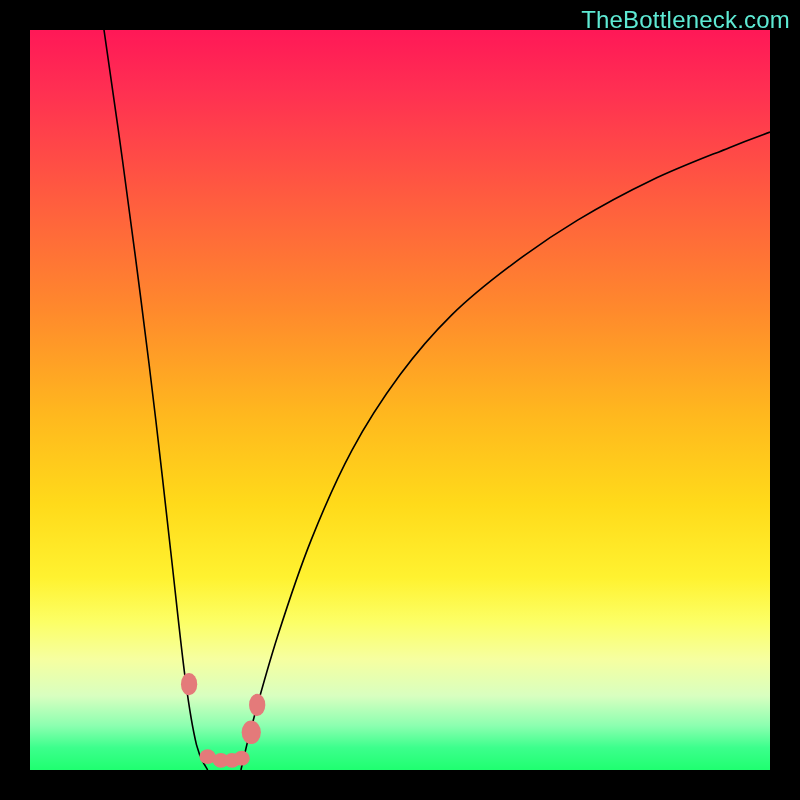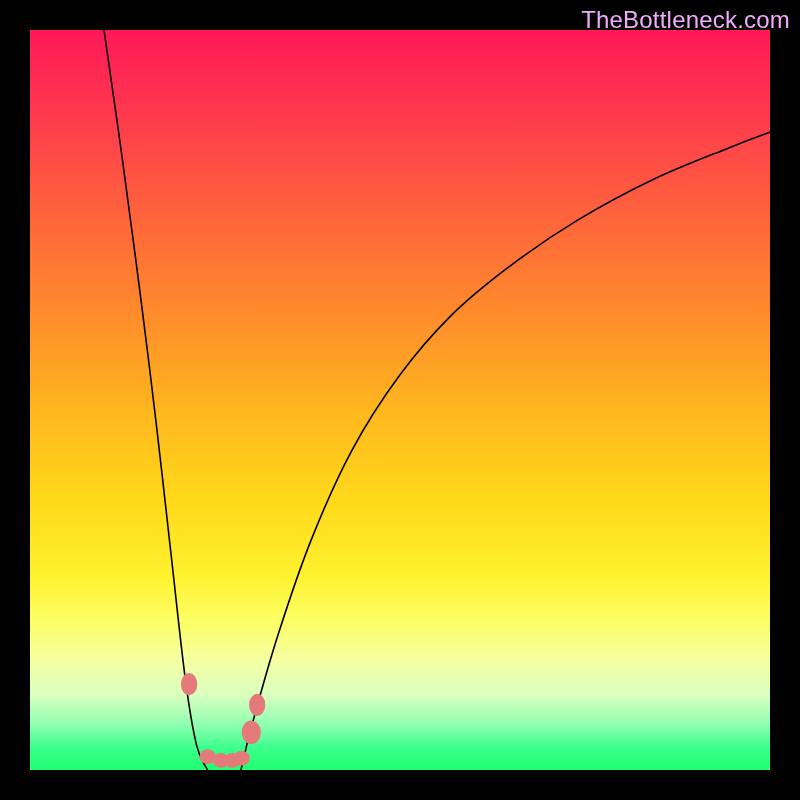--- a/index.html
+++ b/index.html
@@ -29,21 +29,21 @@
       #f6ffa0 85%,
       #d8ffc0 90%,
       #8cffb0 94%,
       #3cff8c 97%,
       #1fff70 100%);
   }
   .attribution {
     position: absolute;
     top: 6px;
     right: 10px;
-    color: #f0abfc;
+    color: #5eead4;
     font-size: 24px;
     font-weight: 500;
     letter-spacing: 0.2px;
     z-index: 10;
     text-align: right;
   }
   svg.curves {
     position: absolute;
     left: 0;
     top: 0;

